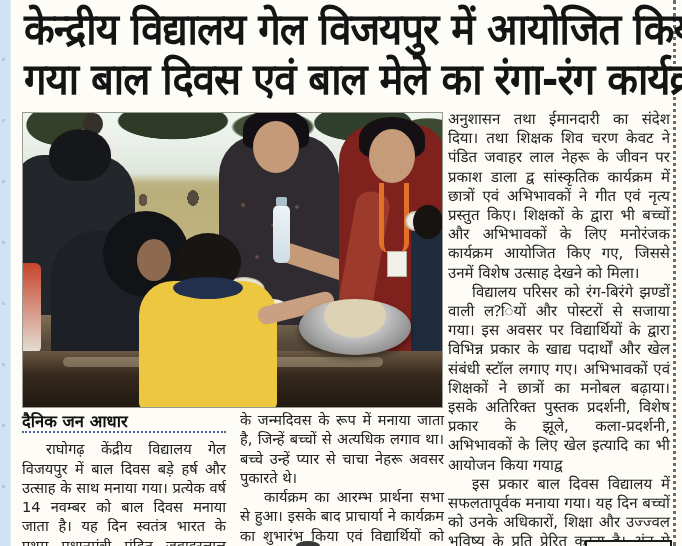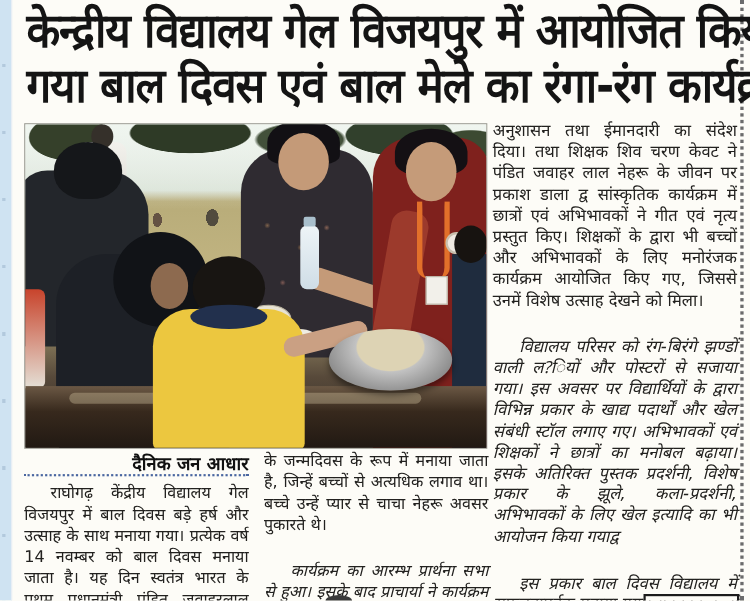--- a/index.html
+++ b/index.html
@@ -117,27 +117,27 @@
   .table .sheen{position:absolute;left:40px;top:6px;width:320px;height:10px;background:rgba(222,206,170,.35);border-radius:5px;}
 
   
   .col{
     position:absolute;color:#22211f;
     font-size:14.6px;line-height:19.3px;text-align:justify;
     font-family:"DejaVu Sans","Liberation Sans",sans-serif;
   }
   .col p{margin:0;}
   .col p.indent{text-indent:24px;}
-  .col p + p{margin-top:23px;font-style:italic;}
+  .col p + p{margin-top:0;}
   .left-col{left:22px;top:412px;width:204px;}
   .mid-col{left:240px;top:410px;width:204px;}
   .right-col{left:448px;top:110px;width:222px;font-size:15px;line-height:19.2px;}
 
   .source-head{
-    text-align:right;font-weight:bold;font-size:16.5px;color:#111;
+    text-align:left;font-weight:bold;font-size:16.5px;color:#111;
     margin:0 0 3px 0;letter-spacing:0;
   }
   .source-rule{
     border:none;border-top:2px dotted #4a66a0;margin:0 0 6px 0;
   }
 
   
   .bottom-box{
     position:absolute;left:585px;top:540px;width:87px;height:12px;
     border:2px solid #1c1c1c;background:#fdfcf7;box-sizing:border-box;

